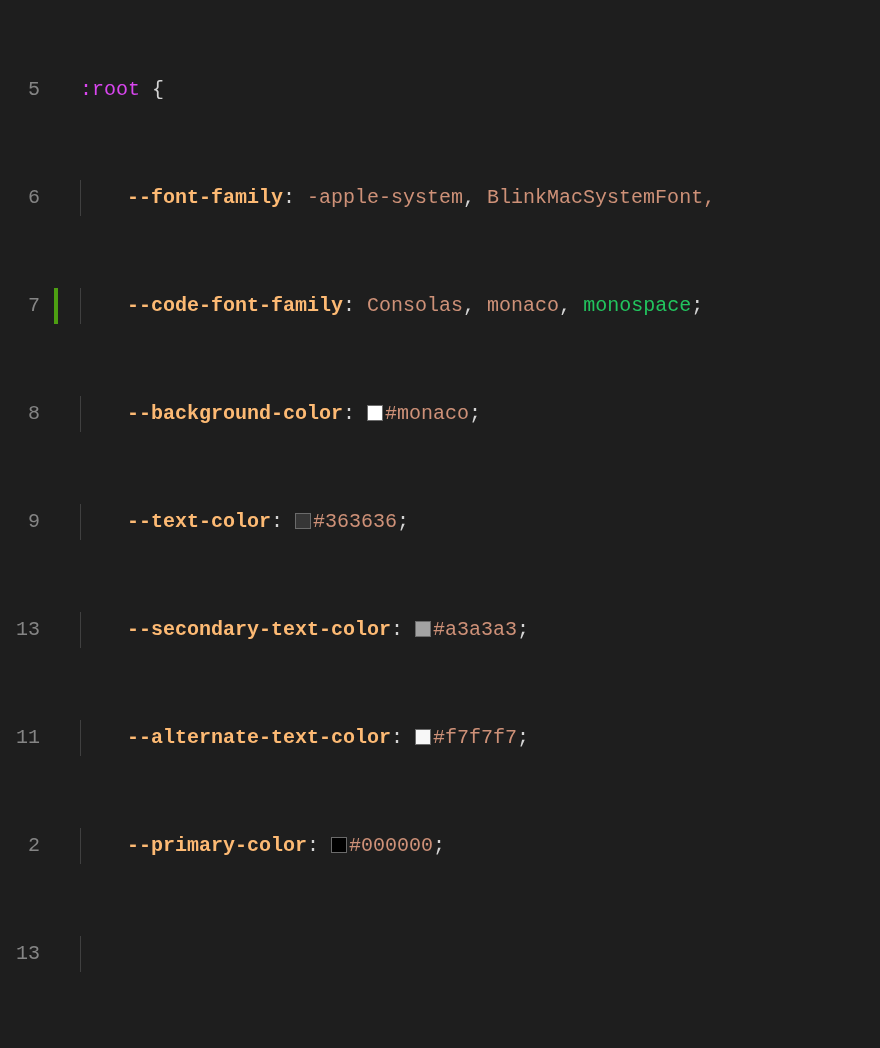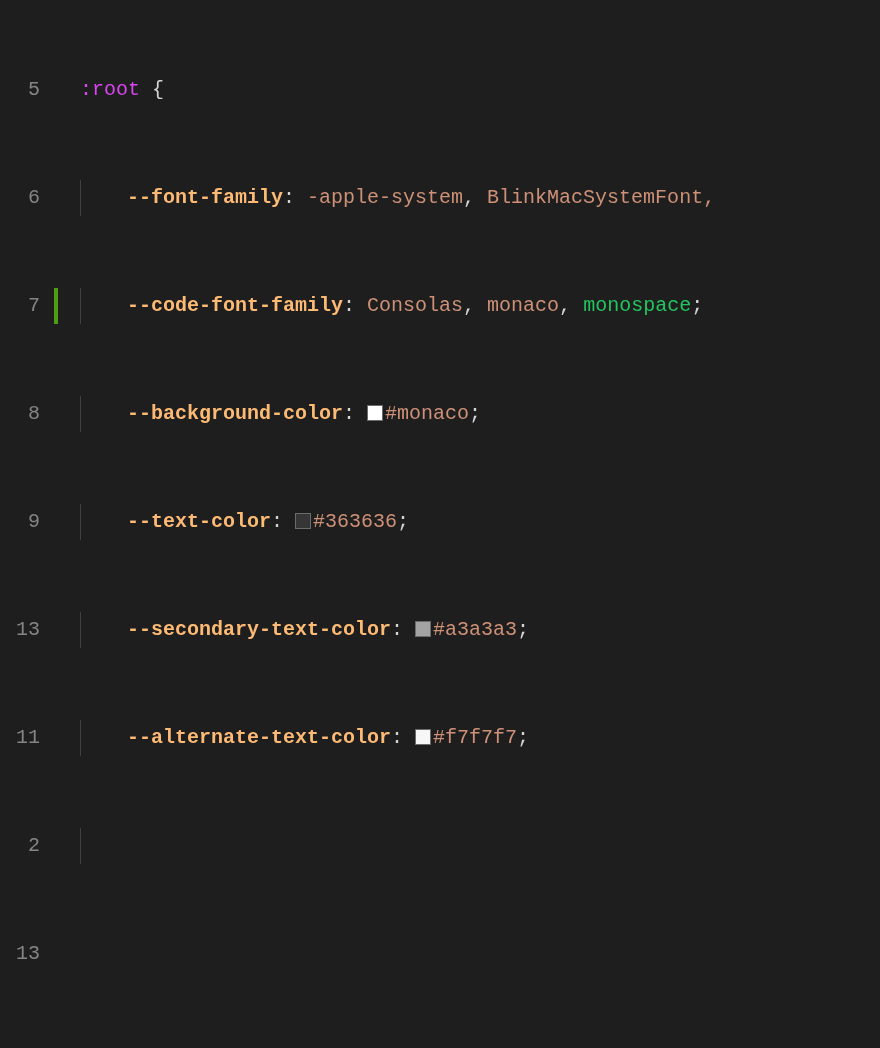--- a/index.html
+++ b/index.html
@@ -119,20 +119,21 @@
 
   
   <div class="code">
     <div class="ln"><span class="sel">:root</span><span class="punc"> {</span></div>
     <div class="ln"><span class="guide gw1"></span><span class="prop">--font-family</span><span class="punc">: </span><span class="val">-apple-system</span><span class="punc">, </span><span class="val">BlinkMacSystemFont,</span></div>
     <div class="ln"><span class="guide gw1"></span><span class="prop">--code-font-family</span><span class="punc">: </span><span class="val">Consolas</span><span class="punc">, </span><span class="val">monaco</span><span class="punc">, </span><span class="kw">monospace</span><span class="punc">;</span></div>
     <div class="ln"><span class="guide gw1"></span><span class="prop">--background-color</span><span class="punc">: </span><span class="swatch" style="background:#ffffff"></span><span class="val">#monaco</span><span class="punc">;</span></div>
     <div class="ln"><span class="guide gw1"></span><span class="prop">--text-color</span><span class="punc">: </span><span class="swatch" style="background:#363636"></span><span class="val">#363636</span><span class="punc">;</span></div>
     <div class="ln"><span class="guide gw1"></span><span class="prop">--secondary-text-color</span><span class="punc">: </span><span class="swatch" style="background:#a3a3a3"></span><span class="val">#a3a3a3</span><span class="punc">;</span></div>
     <div class="ln"><span class="guide gw1"></span><span class="prop">--alternate-text-color</span><span class="punc">: </span><span class="swatch" style="background:#f7f7f7"></span><span class="val">#f7f7f7</span><span class="punc">;</span></div>
+    <div class="ln"><span class="guide gw1"></span><span class="prop">--primary-color</span><span class="punc">: </span><span class="swatch" style="background:#000000"></span><span class="val">#000000</span><span class="punc">;</span></div>
     <div class="ln"><span class="guide gw1"></span></div>
     
     
     
     
     
     
     
     
     

